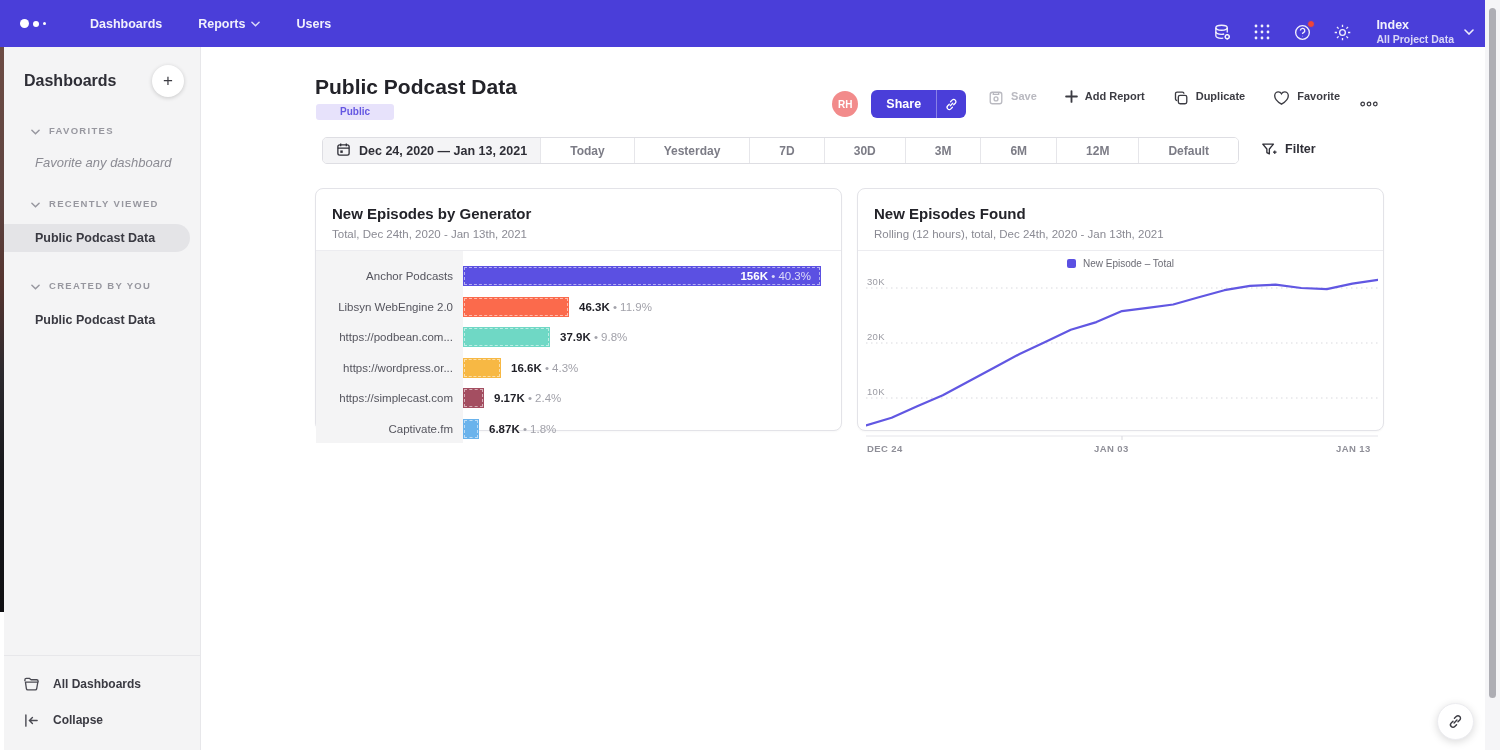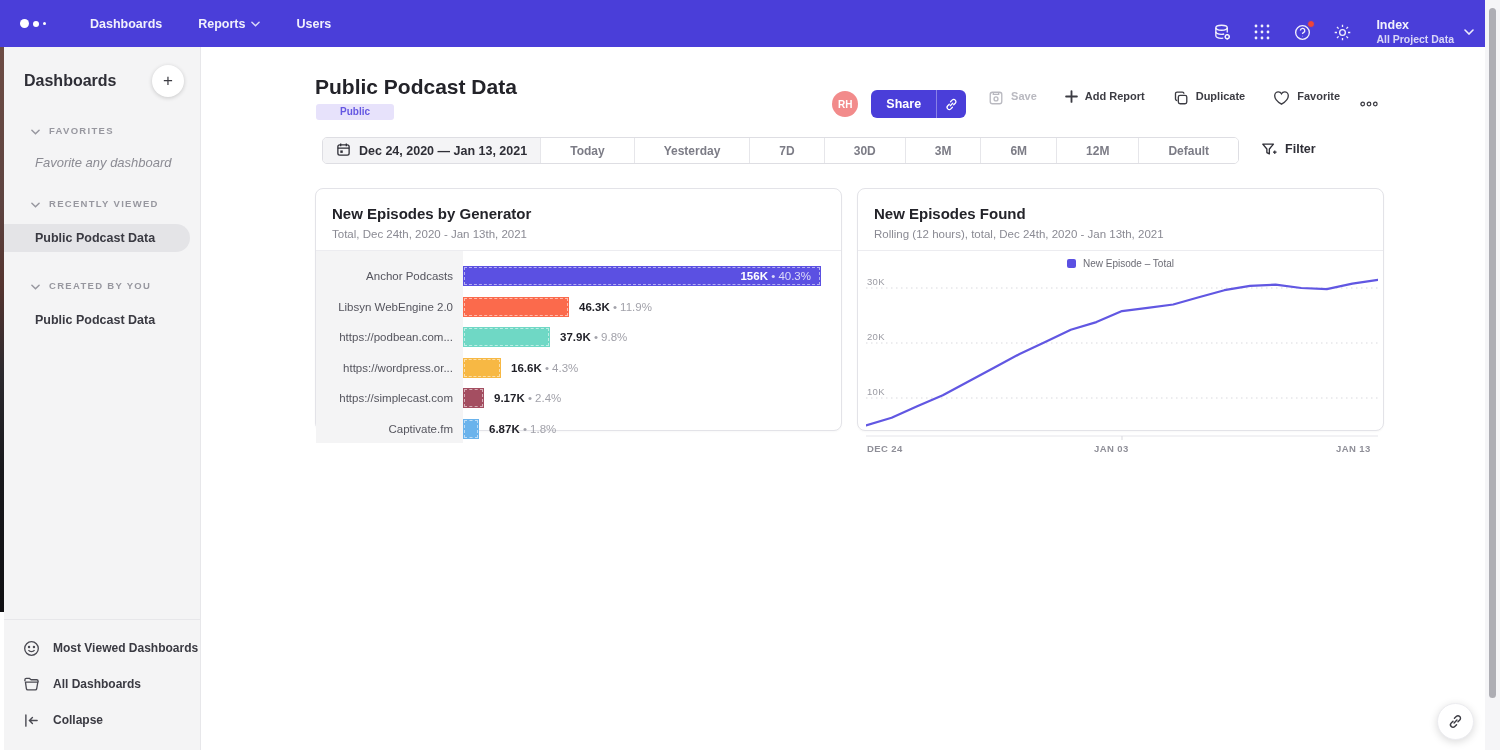--- a/index.html
+++ b/index.html
@@ -207,31 +207,20 @@
             </svg></span>
       <span class="section-label">CREATED BY YOU</span>
         </div>
         <div class="side-item">Public Podcast Data</div>
       </div>
     </div>
   <div class="sidebar-footer">
     <div id="sidebar-footer-items">
         <div class="footer-item">
           <span class="fi-icon">
-            <svg width="17" height="17" viewBox="0 0 18 18" fill="none" stroke="currentColor" stroke-width="1.4">
-              <circle cx="9" cy="9" r="7.2"></circle>
-              <circle cx="6.4" cy="7.4" r="0.6" fill="currentColor"></circle>
-              <circle cx="11.6" cy="7.4" r="0.6" fill="currentColor"></circle>
-              <path d="M5.8 10.8a4 4 0 0 0 6.4 0"></path>
-            </svg>
-          </span>
-          <span>Most Viewed Dashboards</span>
-        </div>
-        <div class="footer-item">
-          <span class="fi-icon">
             <svg width="17" height="17" viewBox="0 0 18 18" fill="none" stroke="currentColor" stroke-width="1.4" stroke-linejoin="round">
               <path d="M2 5.5V4a1.5 1.5 0 0 1 1.5-1.5h3.2L8.5 4h6A1.5 1.5 0 0 1 16 5.5v1"></path>
               <path d="M2.6 6.5h13.1l-1.2 7a1.5 1.5 0 0 1-1.5 1.2H5.1a1.5 1.5 0 0 1-1.5-1.2l-1-7z"></path>
             </svg>
           </span>
           <span>All Dashboards</span>
         </div>
         <div class="footer-item">
           <span class="fi-icon">
             <svg width="17" height="15" viewBox="0 0 18 16" fill="none" stroke="currentColor" stroke-width="1.5" stroke-linecap="round">

